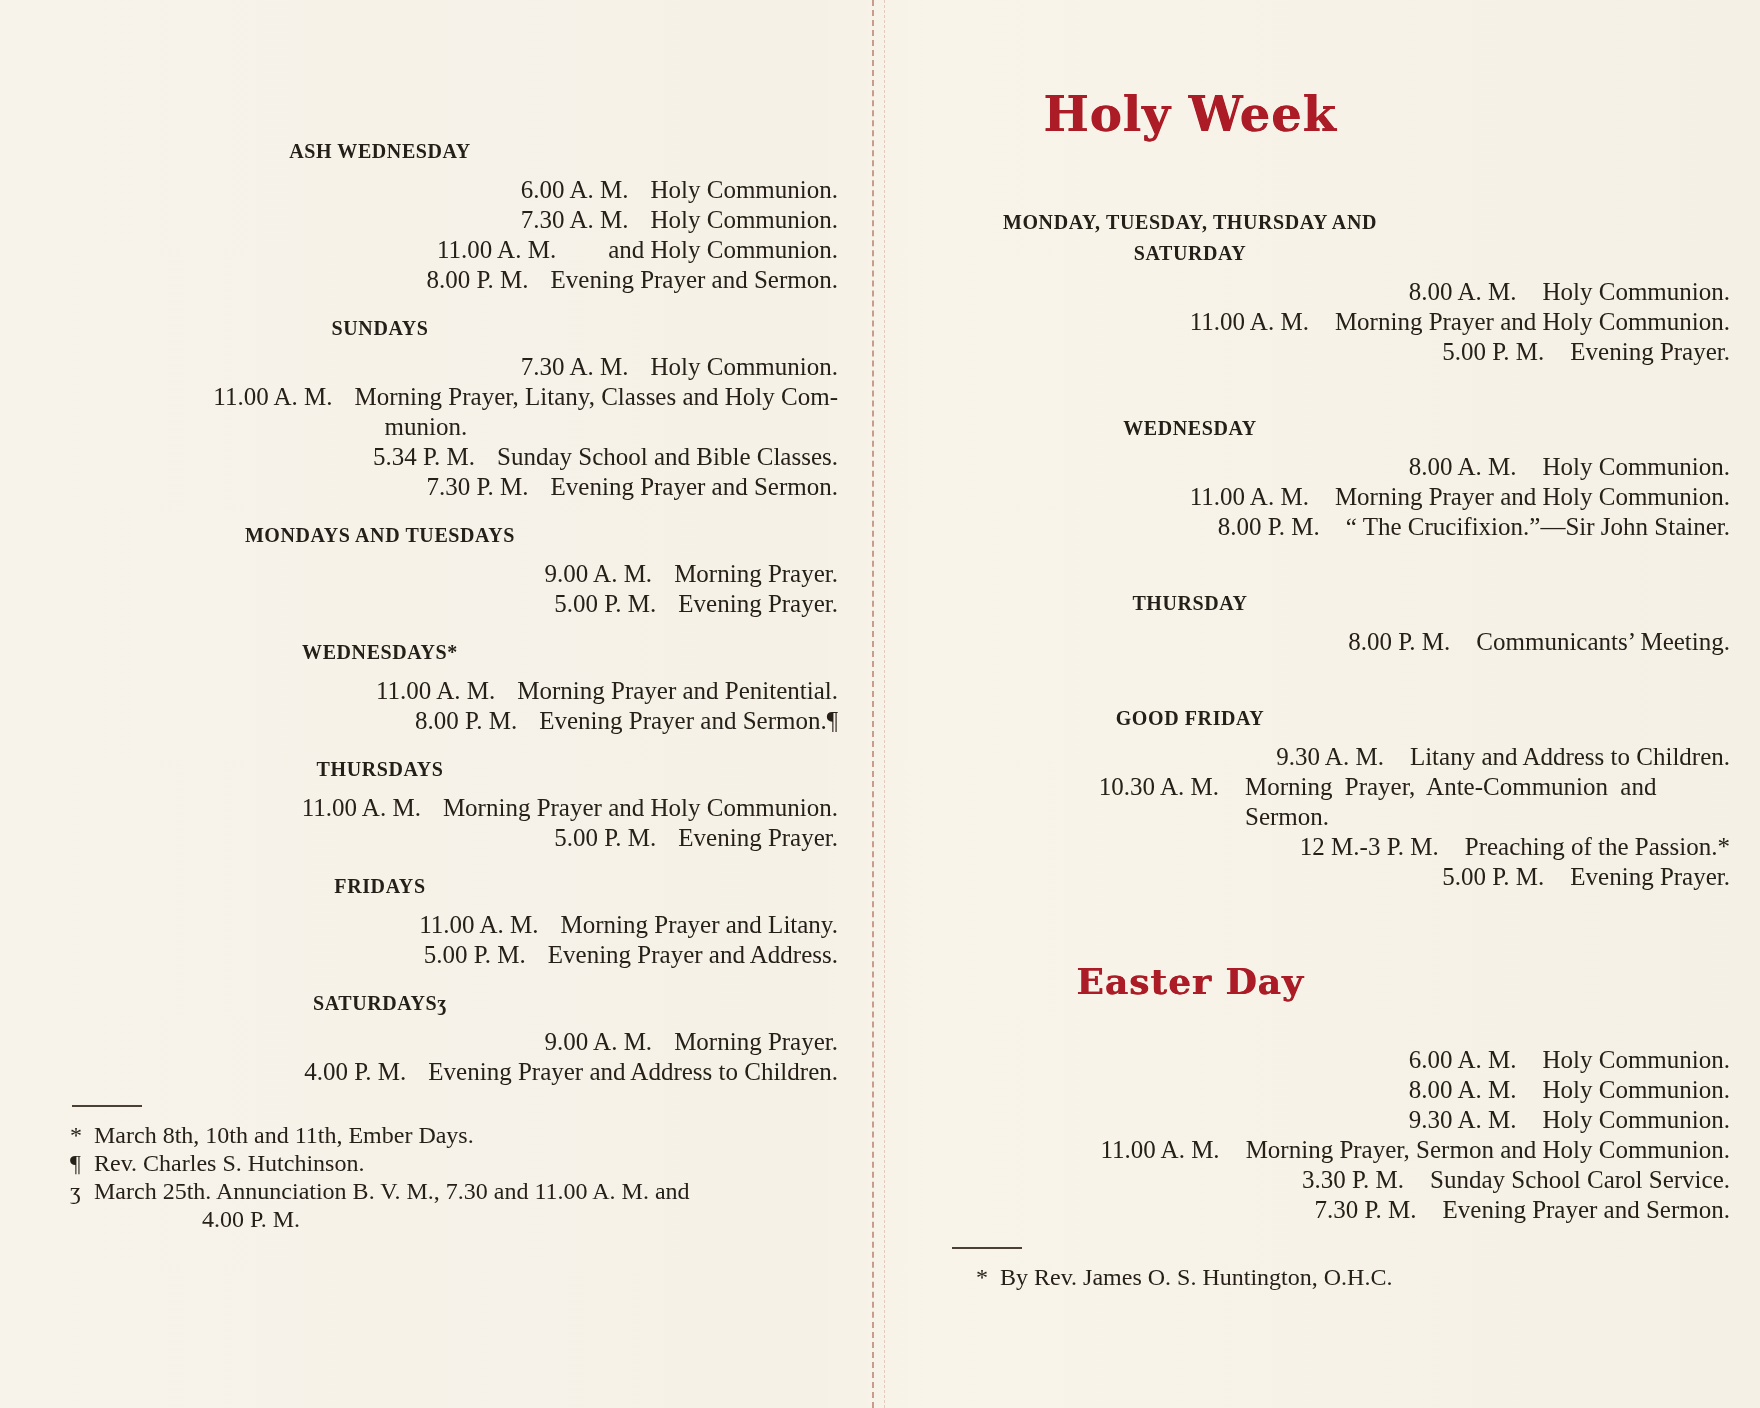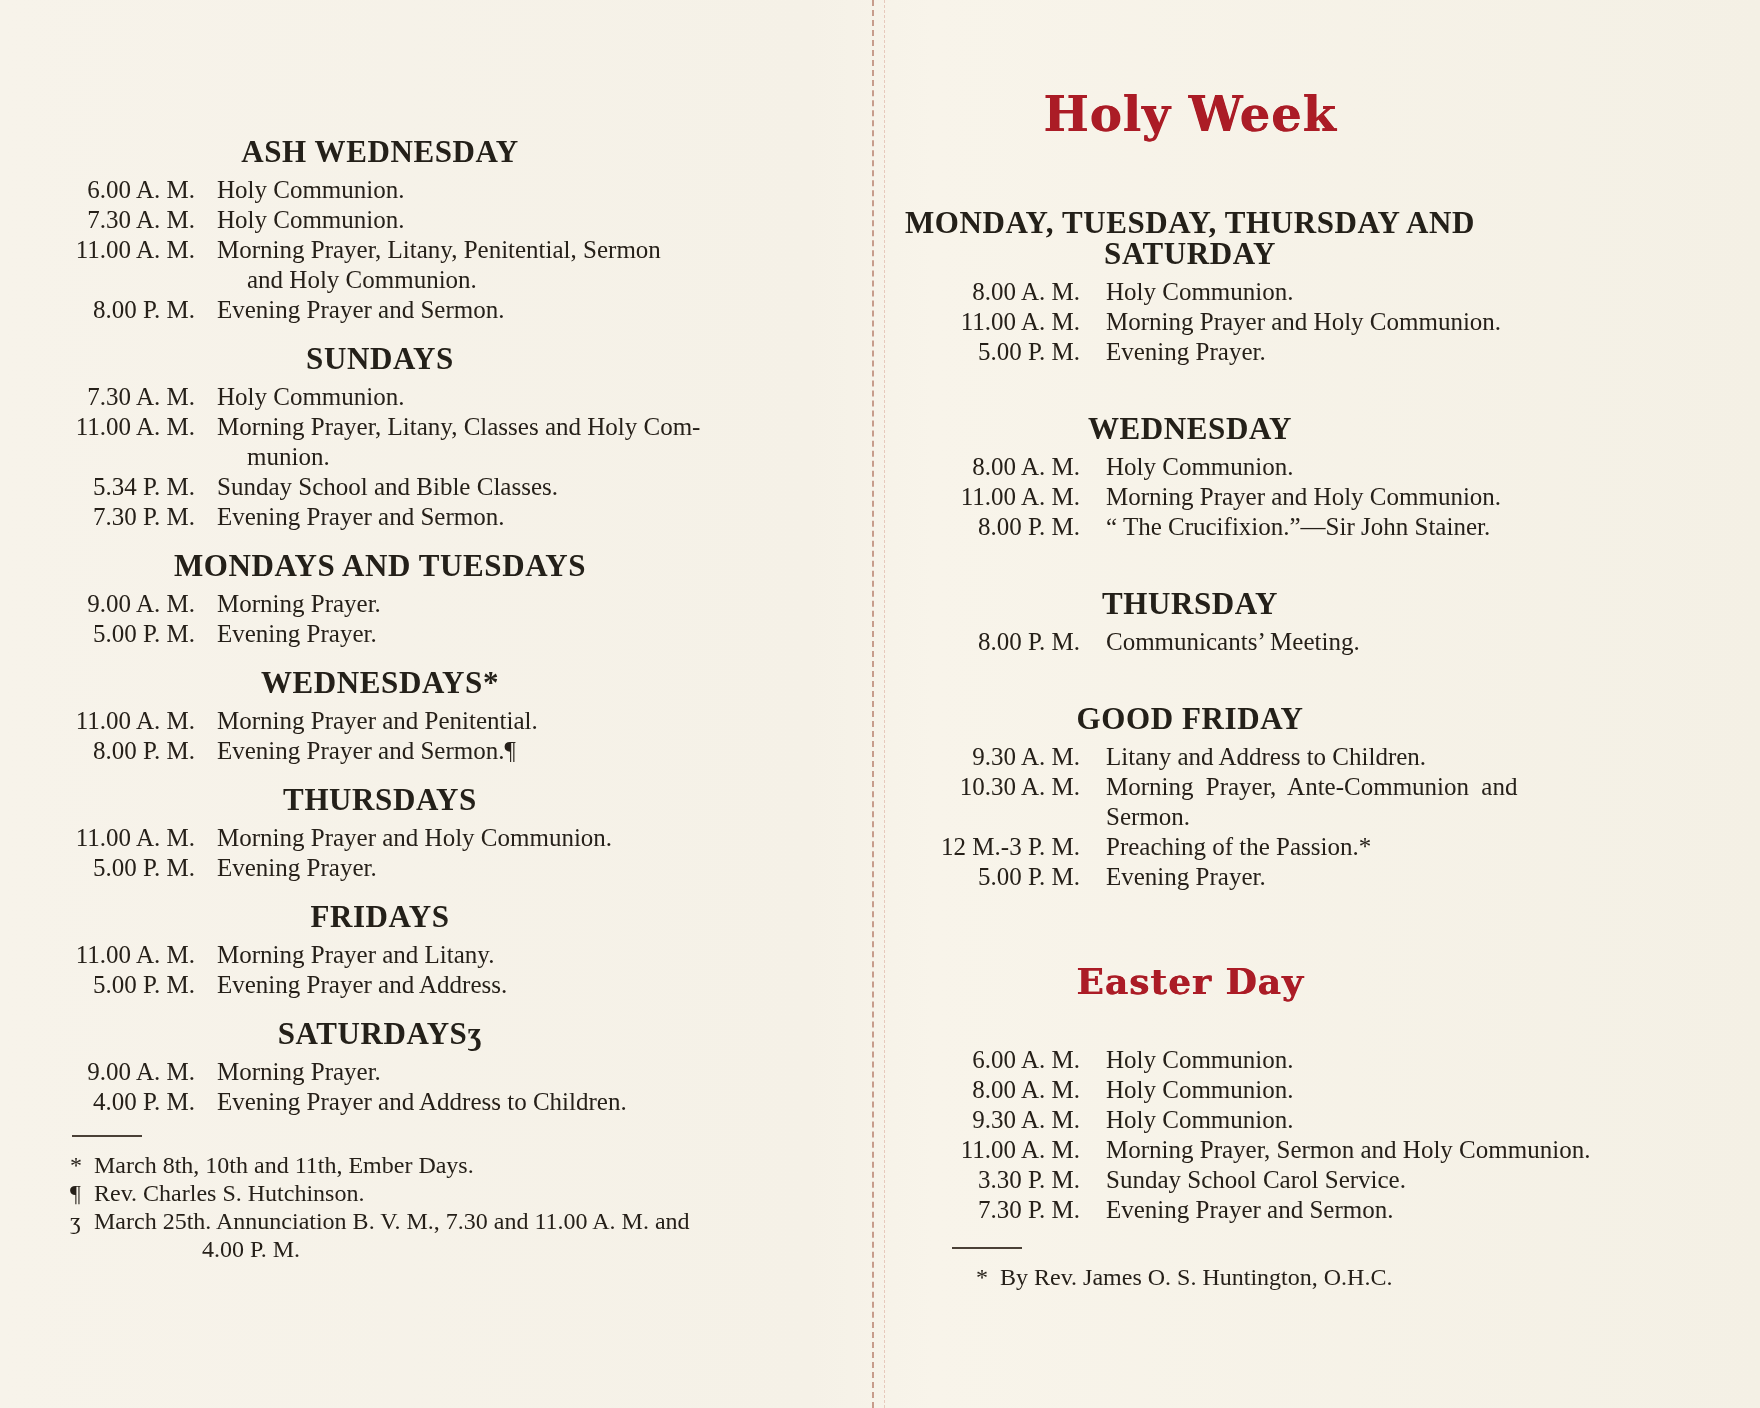--- a/index.html
+++ b/index.html
@@ -19,32 +19,32 @@
   .red-title {
     font-family:"DejaVu Serif", serif; font-weight:bold; color:#ab1c26;
     text-align:center; margin:0; letter-spacing:1px;
     text-shadow:0.6px 0 0 #ab1c26;
   }
   .services-title { font-size:58px; line-height:1.12; width:630px; }
   .hw-title       { font-size:48px; line-height:1.1;  width:600px; }
   .easter-title   { font-size:36px; line-height:1.1;  width:600px; margin-top:70px; }
 
   h2 {
-    font-size:31px; font-weight:bold; letter-spacing:0.6px; text-align:center;
+    font-size:20px; font-weight:bold; letter-spacing:0.6px; text-align:center;
     margin:18px 0 8px; line-height:31px; color:#242019;
   }
   .page-left  h2 { width:620px; }
   .page-right h2 { width:600px; margin-top:46px; }
   .page-right .sec-first h2 { margin-top:40px; }
   .h2sub { display:block; }
 
   .title-gap-left  { height:34px; }
   .title-gap-right { height:26px; }
 
-  .row { display:flex; font-size:25px; line-height:30px; }
+  .row { display:flex; font-size:25px; line-height:30px;justify-content:flex-end; }
   .time { flex:0 0 125px; text-align:right; white-space:nowrap; }
   .page-right .time { flex-basis:190px; }
   .desc { margin-left:22px; max-width:545px; }
   .page-right .desc { margin-left:26px; max-width:485px; }
   .line { display:block; }
   .stretch { text-align:justify; text-align-last:justify; }
   .cont { margin-left:30px; }
   .wordsp { word-spacing:6px; }
 
   .fnrule { width:70px; border-top:2px solid #4a4036; margin:18px 0 14px 2px; }
@@ -72,21 +72,20 @@
         <span class="time">6.00 A. M.</span>
         <span class="desc">Holy Communion.</span>
       </div>
       <div class="row">
         <span class="time">7.30 A. M.</span>
         <span class="desc">Holy Communion.</span>
       </div>
       <div class="row">
         <span class="time">11.00 A. M.</span>
         <span class="desc">
-          <span class="line stretch">Morning Prayer, Litany, Penitential, Sermon</span>
           <span class="line cont">and Holy Communion.</span>
         </span>
       </div>
       <div class="row">
         <span class="time">8.00 P. M.</span>
         <span class="desc">Evening Prayer and Sermon.</span>
       </div>
     </section>
 
     <section>

